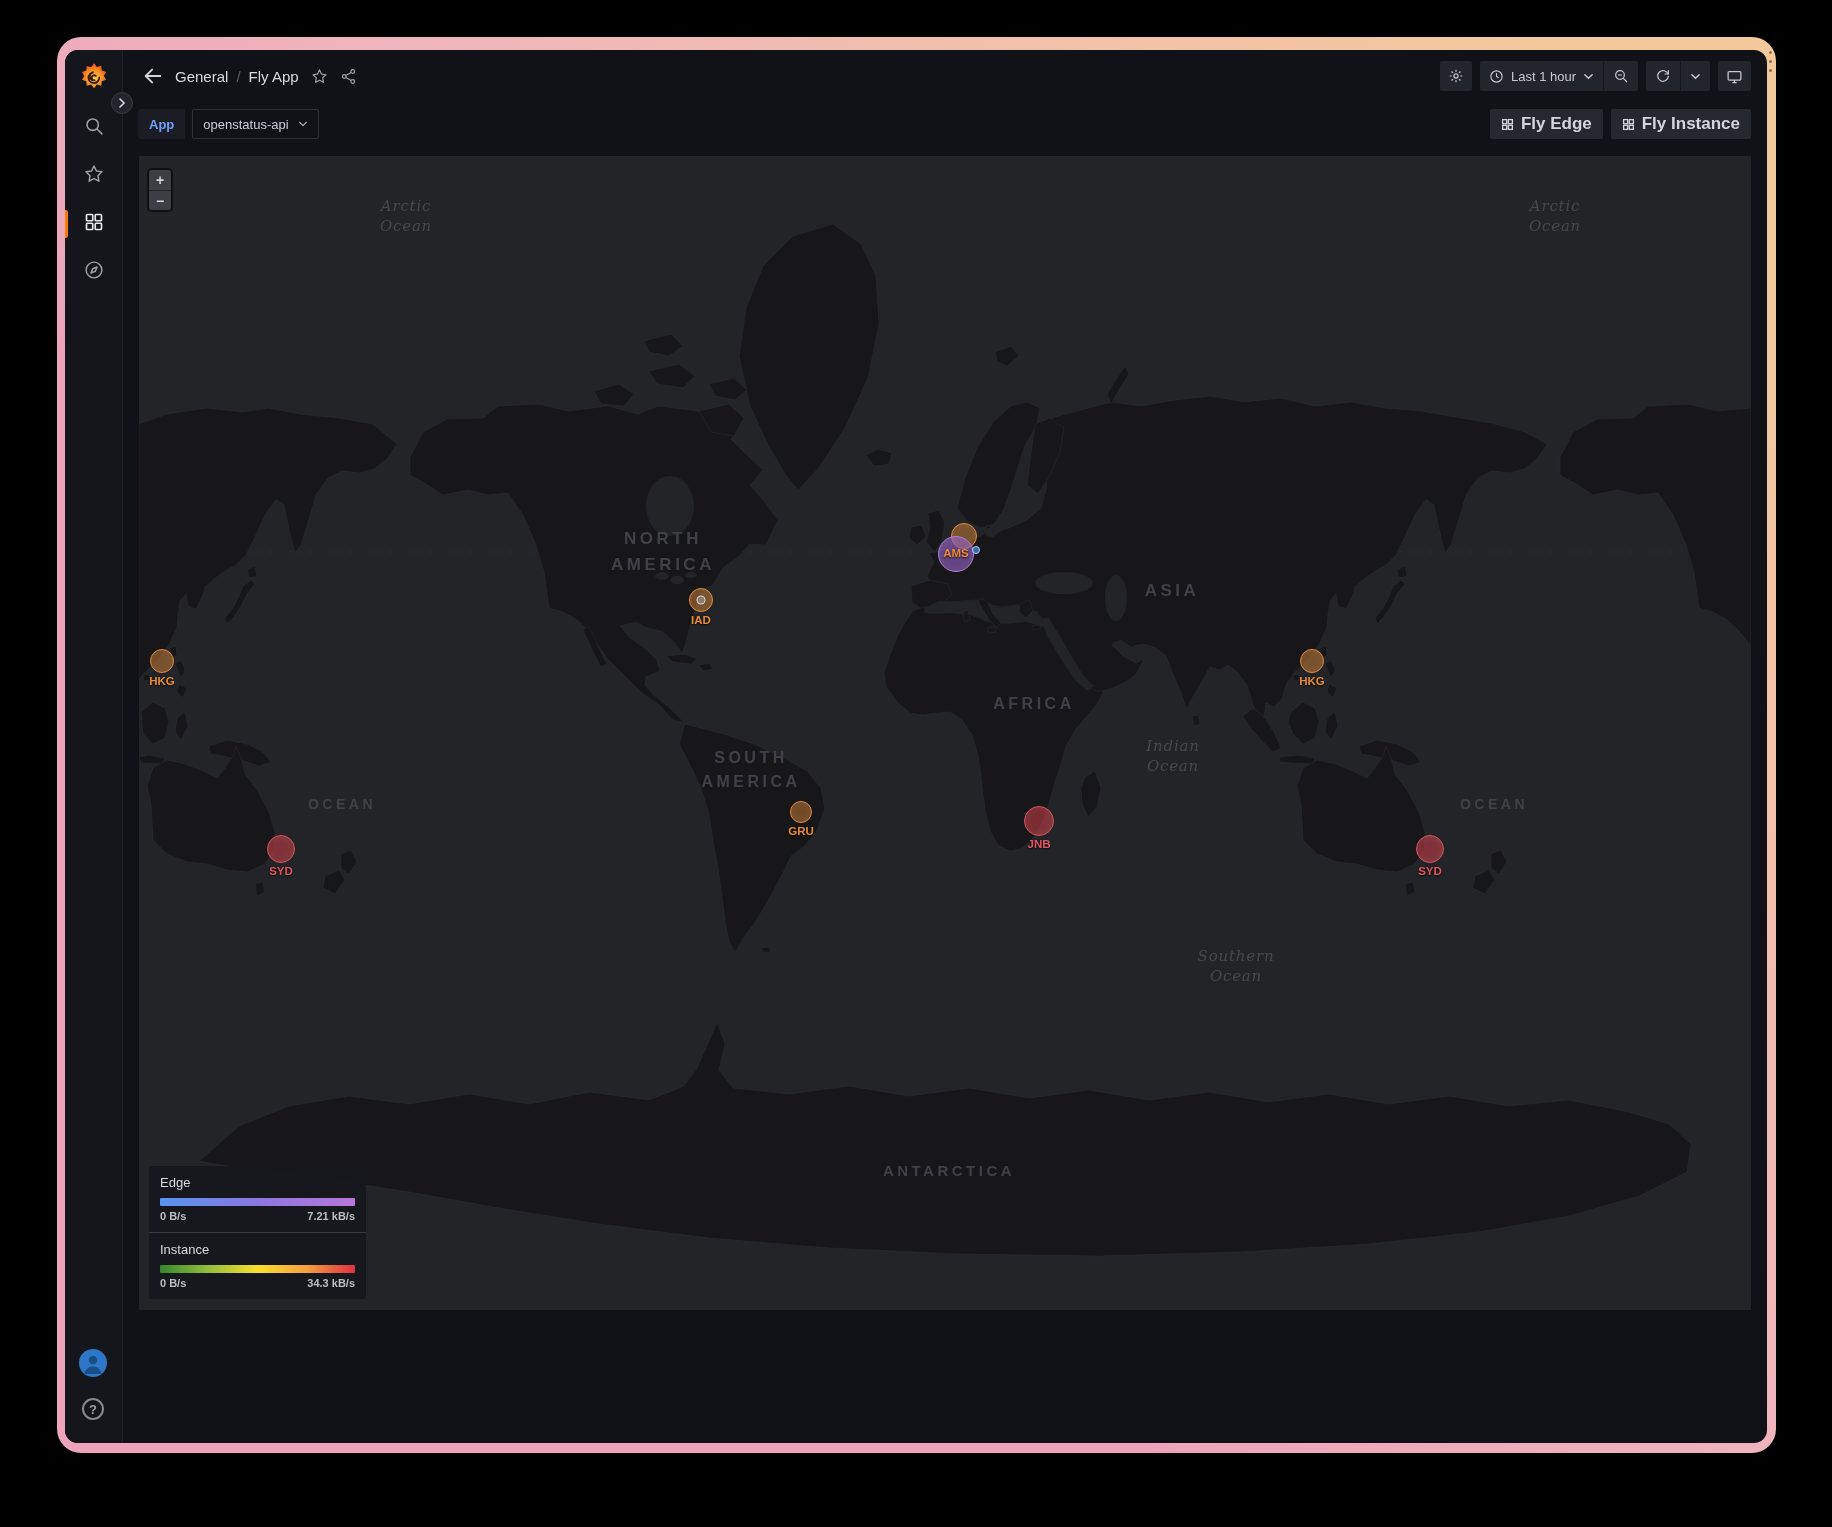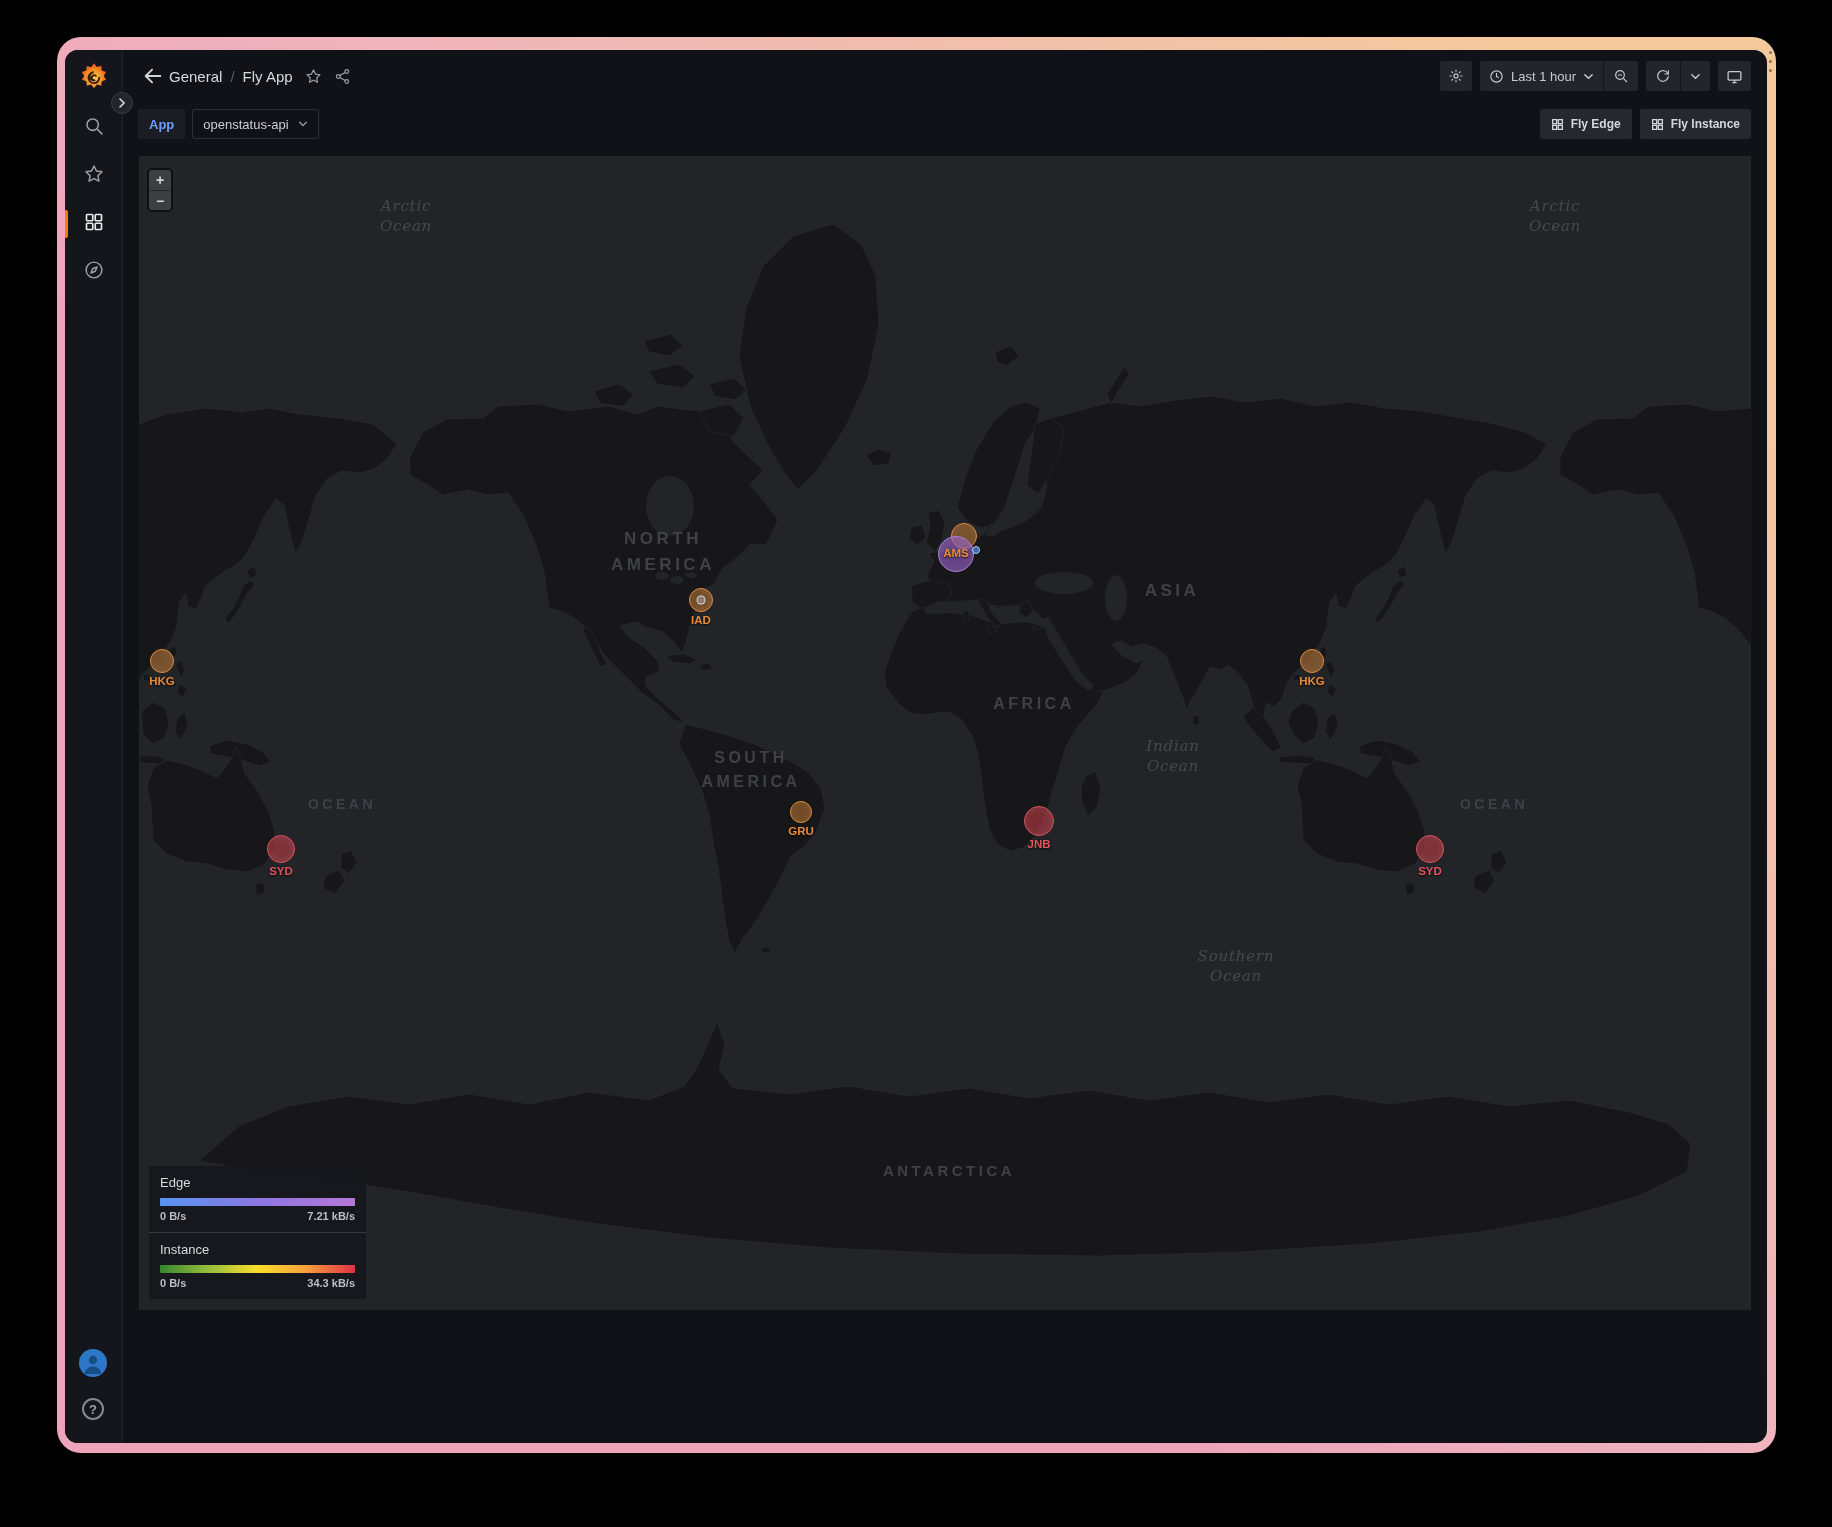--- a/index.html
+++ b/index.html
@@ -28,42 +28,42 @@
             background:#2e77c8; overflow:hidden; cursor:pointer; }
   .help-circ { position:absolute; left:17px; top:1348px; width:22px; height:22px; border-radius:50%;
                border:2px solid #86888e; color:#9da0a6; font-size:13px; font-weight:700;
                display:flex; align-items:center; justify-content:center; cursor:pointer; }
 
   
   .main { flex:1; display:flex; flex-direction:column; min-width:0; }
   .topnav { height:52px; display:flex; align-items:center; padding:0 16px 0 14px; }
   .back-btn { width:32px; height:32px; display:flex; align-items:center; justify-content:center;
               color:#d4d5d9; cursor:pointer; }
-  .crumbs { display:flex; align-items:flex-start; gap:8px; font-size:15px; font-weight:500; }
+  .crumbs { display:flex; align-items:flex-start; gap:8px; margin-left:6px; font-size:15px; font-weight:500; }
   .crumb { color:#d8d9dd; cursor:pointer; }
   .crumb-sep { color:#5c5e66; }
   .crumb-icon { color:#9fa1a7; margin-left:4px; cursor:pointer; display:flex; }
   .tn-right { margin-left:auto; display:flex; align-items:center; gap:8px; }
   .tbtn { height:30px; min-width:32px; background:#23252c; border-radius:2px; color:#c7c9ce;
           display:flex; align-items:center; justify-content:center; padding:0 8px; cursor:pointer;
           font-size:13px; font-weight:500; }
   .tgroup { display:flex; align-items:stretch; background:#23252c; border-radius:2px; overflow:hidden; }
   .tgroup .seg { display:flex; align-items:center; gap:7px; padding:0 9px; height:30px; color:#c7c9ce;
                  font-size:13px; font-weight:500; cursor:pointer; }
   .tgroup .sep { width:1px; background:#15161b; }
 
   .subnav { height:36px; margin-top:4px; display:flex; align-items:center; padding:0 16px 0 15px; }
   .chip-app { height:30px; display:flex; align-items:center; padding:0 11px; background:#1c1d24;
               border-radius:2px 0 0 2px; color:#6e9fff; font-size:13px; font-weight:600; }
   .dd-box { height:30px; display:flex; align-items:center; gap:9px; padding:0 10px; margin-left:7px;
             background:#111217; border:1px solid #2e3038; border-radius:2px; color:#ccccdc;
             font-size:13px; cursor:pointer; }
   .sn-right { margin-left:auto; display:flex; gap:8px; }
   .viewbtn { height:30px; display:flex; align-items:center; gap:7px; padding:0 11px; background:#26282f;
-             border-radius:2px; color:#d5d6db; font-size:12px; font-weight:600; cursor:pointer; }
+             border-radius:2px; color:#d5d6db; font-size:17px; font-weight:600; cursor:pointer; }
 
   
   .panel { margin:14px 16px 0 16px; }
   .panel-head { height:28px; display:flex; align-items:center; justify-content:center; gap:5px;
                 color:#d8d9dd; font-size:13px; font-weight:600; cursor:pointer; }
   .panel-head svg { color:#9fa1a7; }
   .map { position:relative; width:1612px; height:1154px; background:#232428; overflow:hidden; }
   .map svg.world { position:absolute; inset:0; }
 
   .maplabel { position:absolute; transform:translateX(-50%); text-align:center; white-space:pre-line;

